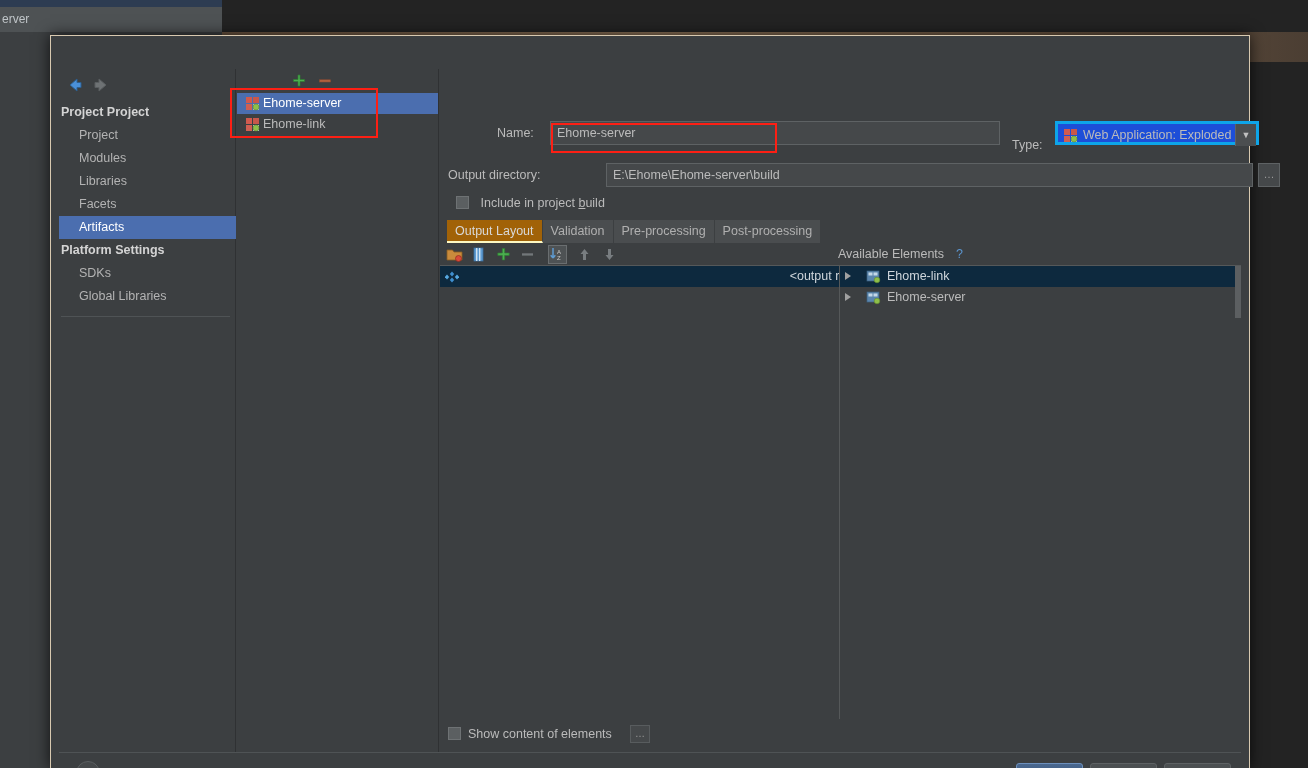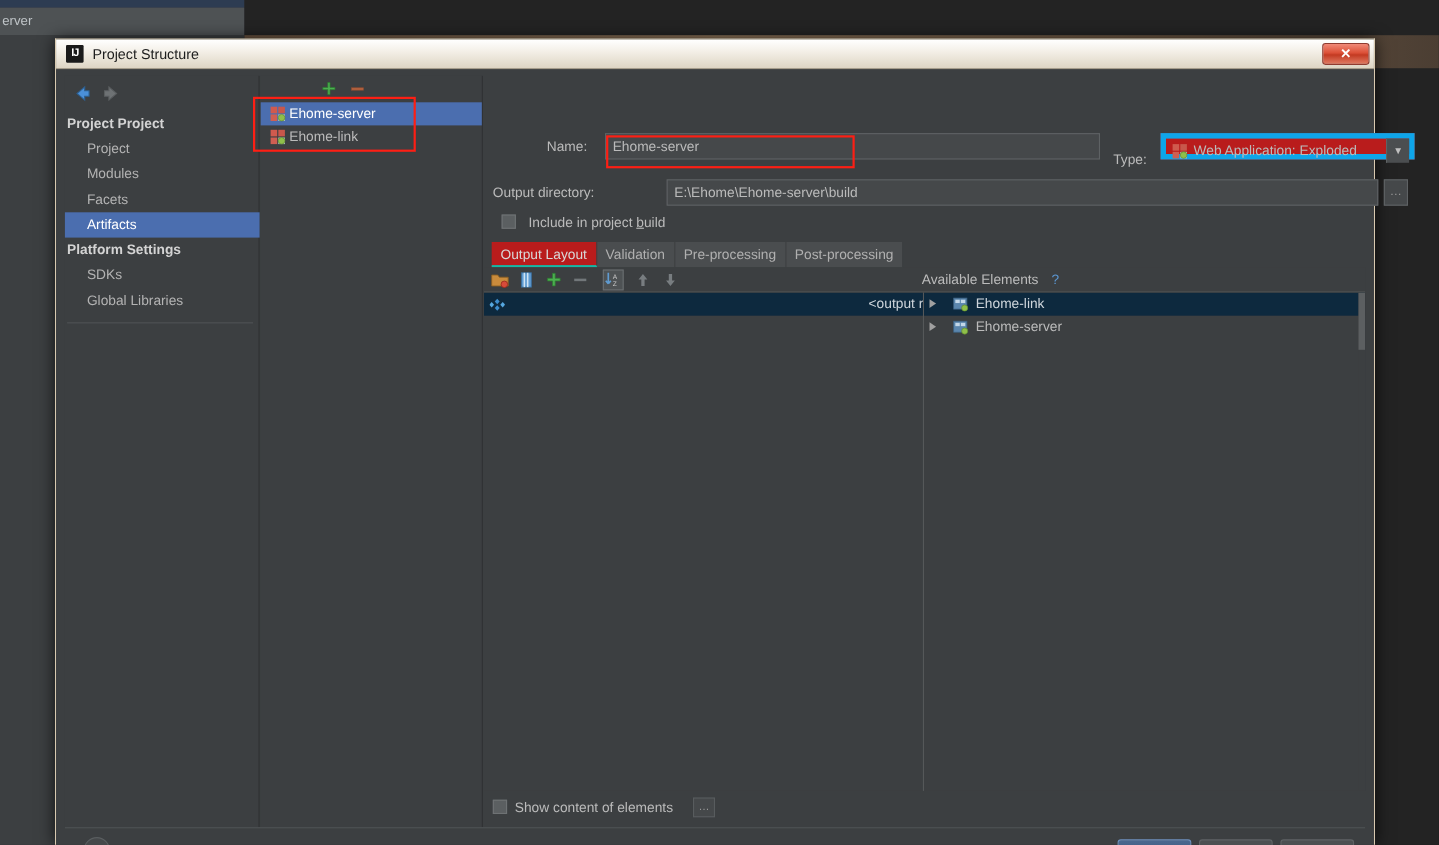--- a/index.html
+++ b/index.html
@@ -279,23 +279,23 @@
     white-space: nowrap;
     overflow: hidden;
     cursor: text;
   }
   #name-label  { left: 57px;  top: 52px; }
   #name-input  { left: 110px; top: 52px; width: 450px; }
   #type-label  { left: 572px; top: 64px; }
   #type-combo {
     position: absolute;
     left: 615px; top: 52px;
-    width: 231px; height: 24px;
-    background: #b91c1c;
-    border: 5px solid #0ea5e9;
+    width: 204px; height: 24px;
+    background: #1d4ed8;
+    border: 3px solid #0ea5e9;
     box-sizing: border-box;
     cursor: pointer;
   }
   #type-combo-icon {
     position: absolute;
     left: 5px; top: 4px;
     width: 15px; height: 15px;
   }
   #type-combo-text {
     position: absolute;
@@ -372,23 +372,23 @@
     color: #b0b0b0;
     padding: 0 8px;
     line-height: 23px;
     height: 23px;
     background: #4a4d4f;
     border-right: 1px solid #3c3f41;
     box-sizing: border-box;
     cursor: pointer;
   }
   .tab.selected {
-    background: #b91c1c;
+    background: #a16207;
     color: #d8d8d8;
-    border-bottom: 2px solid #14b8a6;
+    border-bottom: 2px solid #fef9c3;
   }
 
   
   #content-toolbar {
     position: absolute;
     left: 0; top: 174px;
     right: 0;
     height: 23px;
     background: #3c3f41;
     border-bottom: 1px solid #555859;
@@ -598,25 +598,20 @@
   <div id="bg-brownband"></div>
   <div id="bg-ide-window">
     <div id="bg-ide-titlestrip"></div>
     <div id="bg-ide-tab">erver</div>
     <div id="bg-ide-body"></div>
   </div>
 </div>
 
 <div id="dialog">
 
-  <div id="dlg-titlebar">
-    <div id="dlg-app-icon">IJ</div>
-    <div id="dlg-title-text">Project Structure</div>
-    <div id="dlg-close-btn">✕</div>
-  </div>
 
   <div id="dlg-body">
 
     <div id="sidebar">
       <div id="sidebar-nav">
         <div class="nav-arrow" id="nav-back">
           <svg width="20" height="20" viewBox="0 0 20 20">
             <path d="M12 4 L5 10 L12 16 L12 12.5 L16 12.5 L16 7.5 L12 7.5 Z" fill="#4a90d9" stroke="#2d5f8f" stroke-width="1"></path>
           </svg>
         </div>
@@ -624,20 +619,21 @@
           <svg width="20" height="20" viewBox="0 0 20 20">
             <path d="M8 4 L15 10 L8 16 L8 12.5 L4 12.5 L4 7.5 L8 7.5 Z" fill="#6e7274" stroke="#5a5e60" stroke-width="1"></path>
           </svg>
         </div>
       </div>
       <div id="sidebar-list">
 
         <div class="side-group">Project Project</div>
         <div class="side-item">Project</div>
         <div class="side-item">Modules</div>
+        <div class="side-item">Libraries</div>
         <div class="side-item">Facets</div>
         <div class="side-item selected">Artifacts</div>
 
         <div class="side-group">Platform Settings</div>
         <div class="side-item">SDKs</div>
         <div class="side-item">Global Libraries</div>
         <div id="side-divider"></div>
       </div>
     </div>
 

